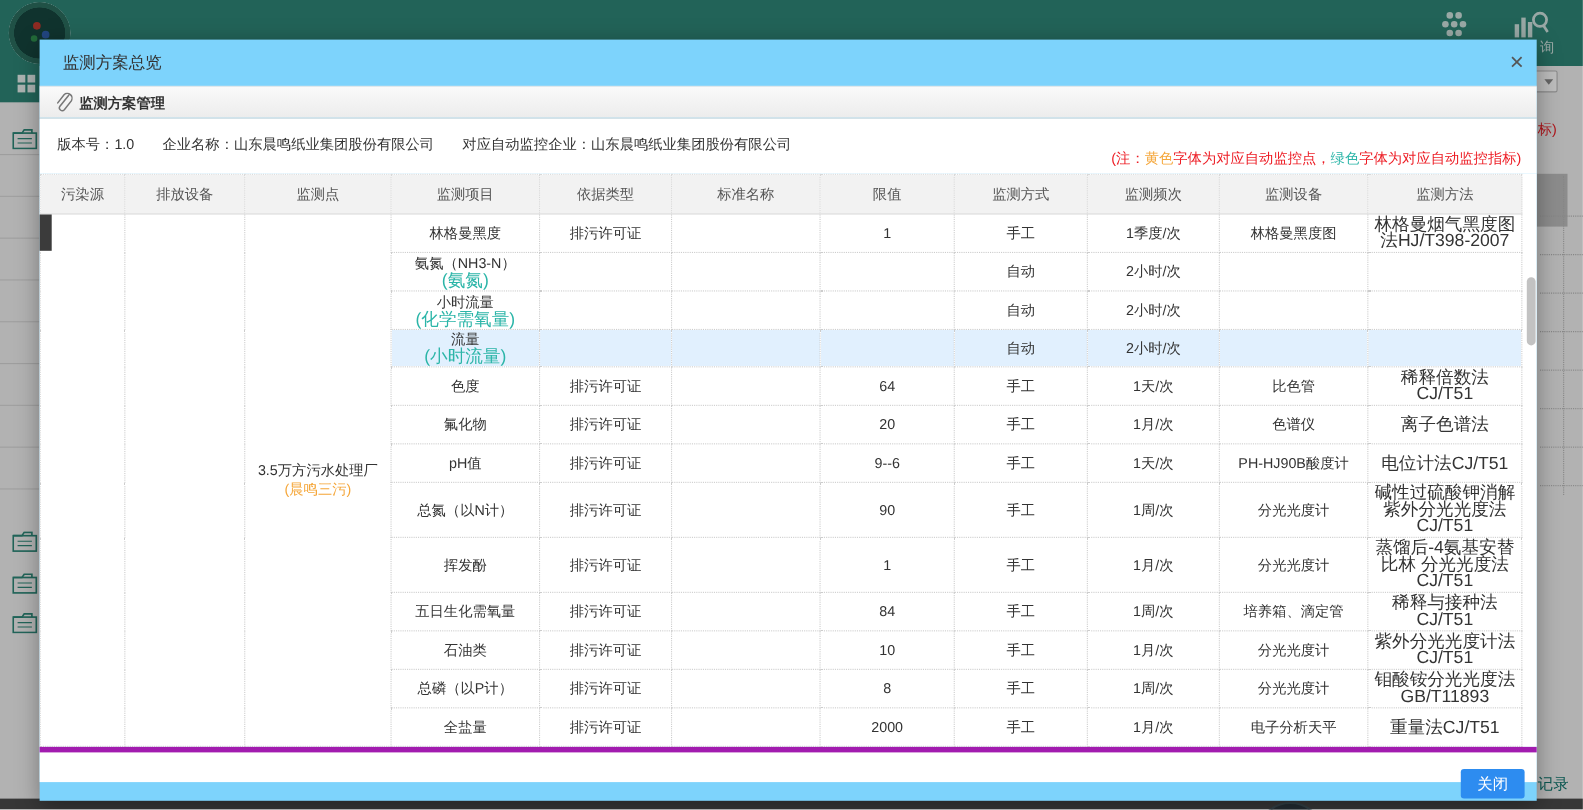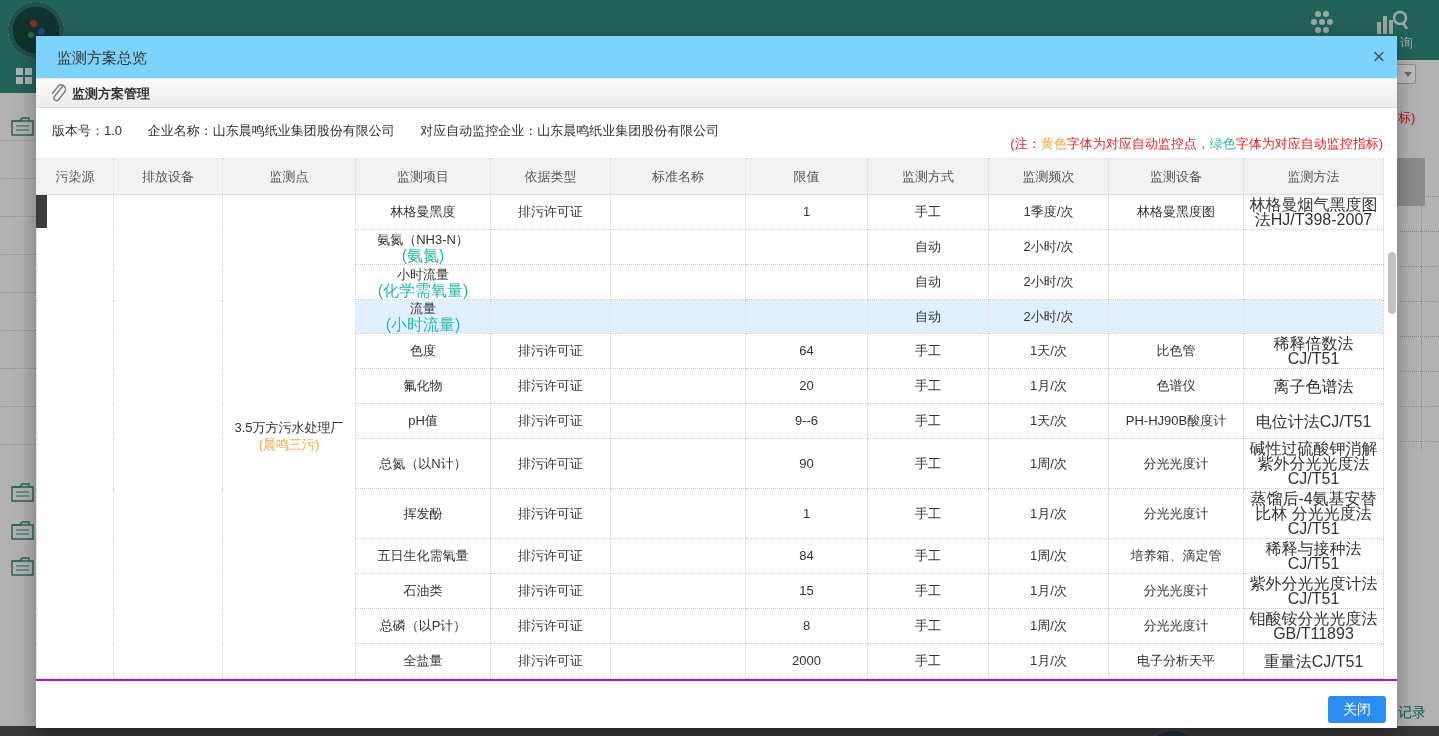--- a/index.html
+++ b/index.html
@@ -60,21 +60,21 @@
   table{border-collapse:collapse;table-layout:fixed;width:1347px}
   th{background:#f2f2f2;font-size:13px;font-weight:normal;color:#555;border:1px dotted #d9d9d9;border-bottom:1px solid #ddd}
   td{border:1px dotted #ccc;font-size:13px;color:#333;text-align:center;vertical-align:middle;padding:1px 4px;line-height:16px;overflow:hidden}
   tr.hl td{background:#e1f0fe}
   td .green{color:#2bb5a8;font-size:16px;line-height:15px}
   td .orange{color:#f5a73b;font-size:13px;line-height:17px}
   td.small{font-size:16px;line-height:15px}
   .vscroll-thumb{position:absolute;left:1352px;top:216px;width:8px;height:62px;border-radius:4px;background:#c2c2c2;cursor:pointer}
   .artifact{position:absolute;left:0;top:159px;width:11px;height:33px;background:#3b3b3b}
 
-  .m-footer{position:absolute;left:0;top:643px;width:100%;height:49px;border-top:2px solid #a21caf;background:#fff}
+  .m-footer{position:absolute;left:0;top:643px;width:100%;height:32px;border-top:5px solid #a21caf;background:#fff}
   .btn-close{position:absolute;right:11px;top:15px;width:58px;height:27px;background:#2d8cf0;color:#fff;border:none;border-radius:3px;font-size:14px;font-family:inherit;cursor:pointer}
 </style>
 </head>
 <body>
 
 <div class="page">
   <div class="app-header">
     <div class="logo">
       <i class="dot d1"></i>
         <i class="dot d2"></i>
@@ -366,21 +366,21 @@
             <td>1周/次</td>
             <td>培养箱、滴定管</td>
             <td class="small">稀释与接种法 CJ/T51</td>
           </tr>
           <tr style="height: 35px;">
             <td>
               <div>石油类</div>
             </td>
             <td>排污许可证</td>
             <td></td>
-            <td>15</td>
+            <td>10</td>
             <td>手工</td>
             <td>1月/次</td>
             <td>分光光度计</td>
             <td class="small">紫外分光光度计法 CJ/T51</td>
           </tr>
           <tr style="height: 35px; padding-left: 25px;">
             <td>
               <div>总磷（以P计）</div>
             </td>
             <td>排污许可证</td>

